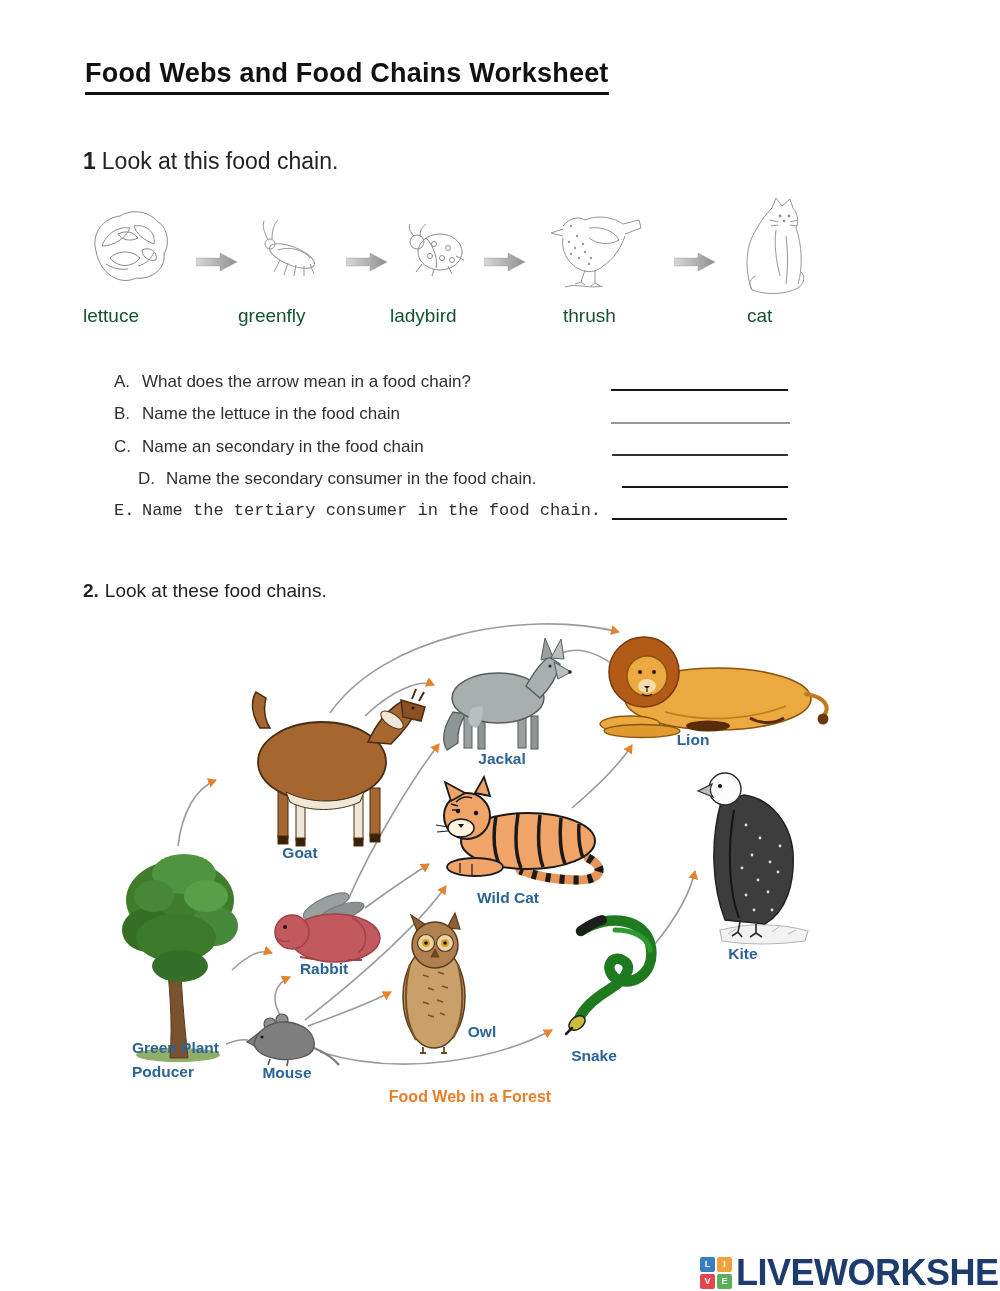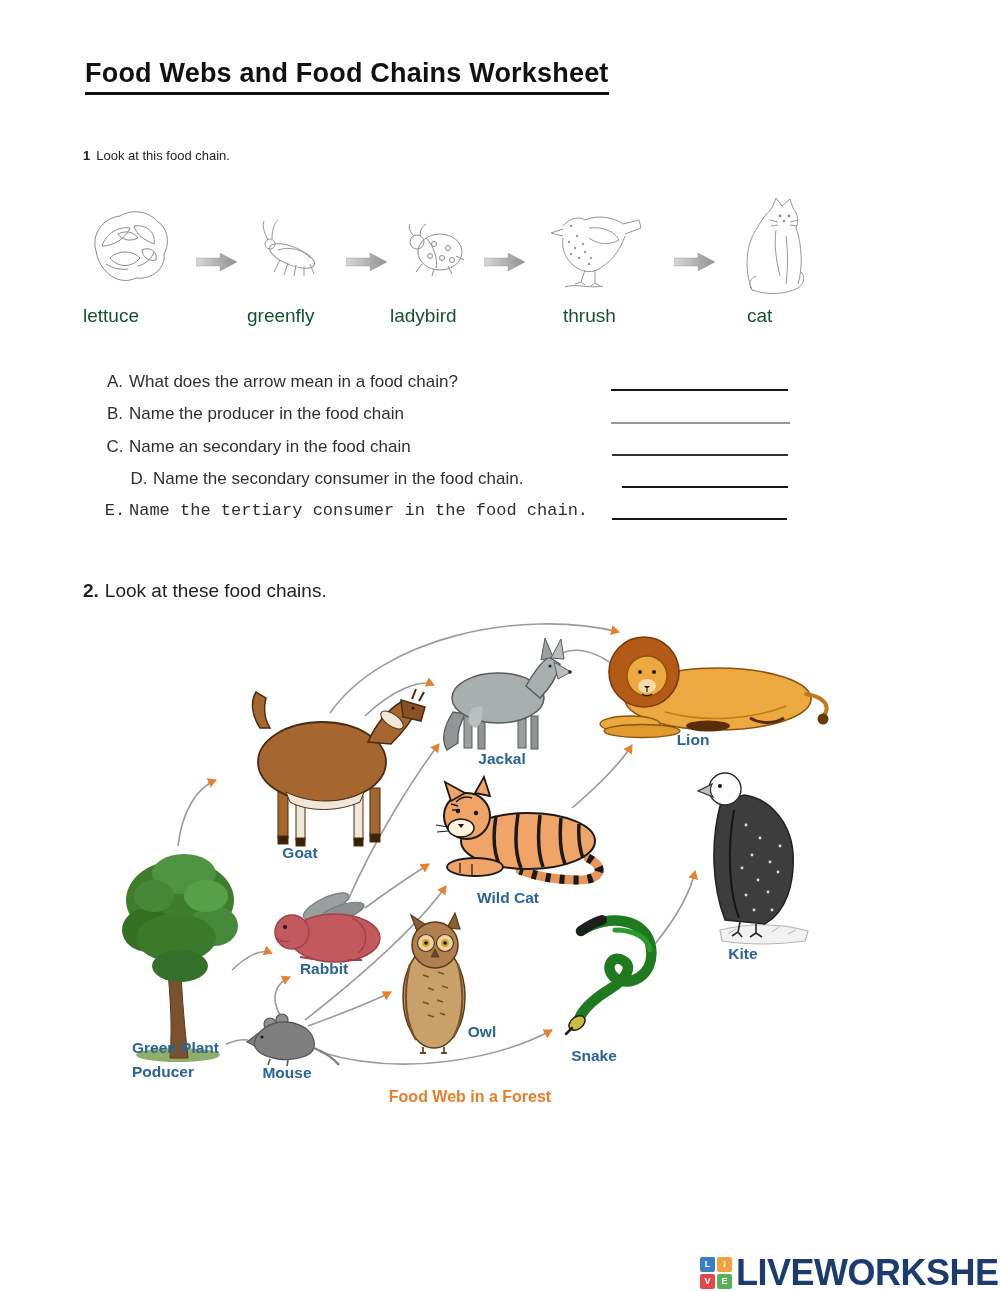--- a/index.html
+++ b/index.html
@@ -4,26 +4,26 @@
 <style>
   html,body{margin:0;padding:0;background:#e8e8e8;}
   .page{
     position:relative;width:1000px;height:1291px;margin:0 auto;background:#ffffff;
     font-family:"Liberation Sans","DejaVu Sans",sans-serif;color:#1a1a1a;overflow:hidden;
   }
   .title{
     position:absolute;left:85px;top:58px;font-size:27px;font-weight:700;color:#111;
     border-bottom:3px solid #111;padding-bottom:3px;letter-spacing:.2px;
   }
-  .h1row{position:absolute;left:83px;top:148px;font-size:13px;color:#222;}
+  .h1row{position:absolute;left:83px;top:148px;font-size:23px;color:#222;}
   .h2row{position:absolute;left:83px;top:564px;font-size:19px;color:#222;margin-top:16px;}
   .hnum{font-weight:700;margin-right:6px;}
   .sketch{position:absolute;}
   .chain-label{position:absolute;top:305px;font-size:19px;color:#14532d;}
-  .q-row{position:absolute;left:101px;font-size:17px;color:#2f2f2f;white-space:nowrap;text-align:center;}
+  .q-row{position:absolute;left:114px;font-size:17px;color:#2f2f2f;white-space:nowrap;}
   .q-letter{display:inline-block;width:28px;}
   .ans{position:absolute;height:2px;background:#161616;}
   .logo{position:absolute;left:700px;top:1252px;display:flex;align-items:center;}
   .logo-grid{display:grid;grid-template-columns:15px 15px;grid-template-rows:15px 15px;gap:2px;margin-right:4px;}
   .logo-grid span{
     display:flex;align-items:center;justify-content:center;border-radius:2px;
     color:#fff;font-size:9px;font-weight:700;line-height:15px;
   }
   .sq0{background:#3a7ec1;} .sq1{background:#f0a23c;} .sq2{background:#e2484b;} .sq3{background:#58b158;}
   .brand{font-size:36px;font-weight:800;color:#1d3c6e;letter-spacing:-0.5px;}
@@ -152,30 +152,30 @@
       <path d="M40,26 L32,24 M40,29 L33,30 M52,26 L60,24 M52,29 L59,30"></path>
     </g>
     <g fill="#8a8a8a">
       <circle cx="42" cy="20" r="1.4"></circle>
         <circle cx="51" cy="20" r="1.4"></circle>
         <circle cx="46" cy="25" r="1.2"></circle>
     </g>
   </svg>
 
   <span class="chain-label" style="left:83px;">lettuce</span>
-  <span class="chain-label" style="left:247px;text-align:center;">greenfly</span>
+  <span class="chain-label" style="left:238px;text-align:center;">greenfly</span>
   <span class="chain-label" style="left:390px;">ladybird</span>
   <span class="chain-label" style="left:563px;">thrush</span>
   <span class="chain-label" style="left:747px;">cat</span>
 
   <div class="q-row" style="top:372px;">
     <span class="q-letter">A.</span><span>What does the arrow mean in a food chain?</span>
   </div>
   <div class="q-row" style="top:404px;">
-    <span class="q-letter">B.</span><span>Name the producer in the food chain</span>
+    <span class="q-letter">B.</span><span>Name the lettuce in the food chain</span>
   </div>
   <div class="q-row" style="top:437px;">
     <span class="q-letter">C.</span><span>Name an secondary in the food chain</span>
   </div>
   <div class="q-row" style="top:469px;margin-left:24px;">
     <span class="q-letter">D.</span><span>Name the secondary consumer in the food chain.</span>
   </div>
   <div class="q-row" style="top:501px;font-family:Liberation Mono, monospace;">
     <span class="q-letter">E.</span><span>Name the tertiary consumer in the food chain.</span>
   </div>

